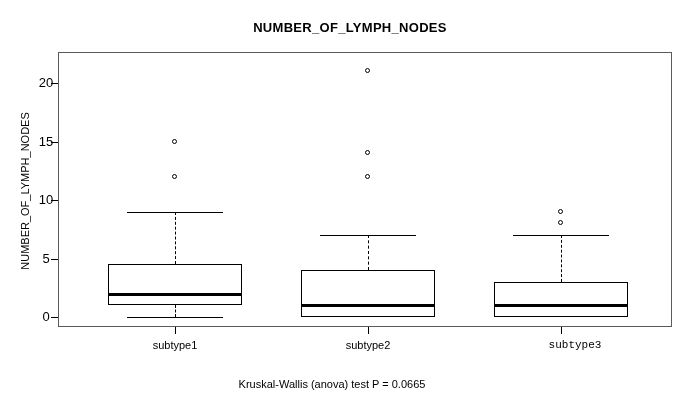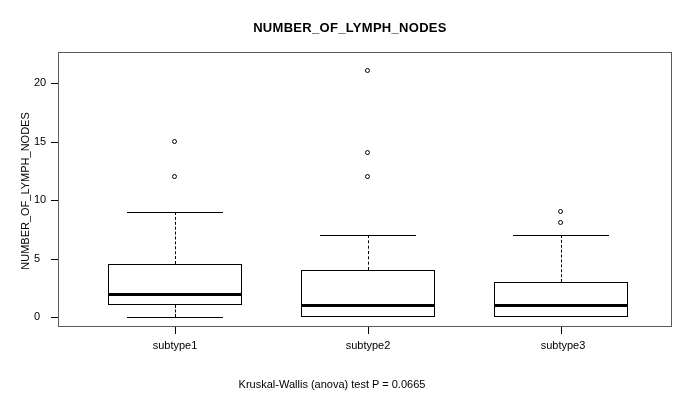--- a/index.html
+++ b/index.html
@@ -57,22 +57,22 @@
     width: 614px;
     height: 275px;
     border: 1px solid #5a5a5a;
     box-sizing: border-box;
     background: #ffffff;
   }
   .ytick-label {
     position: absolute;
     right: 0;
     width: 24px;
-    text-align: left;
-    font-size: 11px;
+    text-align: center;
+    font-size: 13px;
     line-height: 11px;
   }
   .ytick-mark {
     position: absolute;
     left: 51px;
     width: 7px;
     height: 1px;
     background: #000000;
   }
   .ytick-wrap {
@@ -183,18 +183,18 @@
       <div class="outlier-pt" style="left: 558px; top: 208.7px;"></div>
       <div class="outlier-pt" style="left: 558px; top: 220.4px;"></div>
     </div>
 
   <div id="xaxis">
       <div class="xtick-mark" style="left: 175px; top: 327px;"></div>
       <div class="xtick-label" style="left: 95px; top: 338px;"><span>subtype1</span></div>
       <div class="xtick-mark" style="left: 368px; top: 327px;"></div>
       <div class="xtick-label" style="left: 288px; top: 338px;"><span>subtype2</span></div>
       <div class="xtick-mark" style="left: 561px; top: 327px;"></div>
-      <div class="xtick-label" style="left: 483px; top: 338px;"><span>subtype3</span></div>
+      <div class="xtick-label" style="left: 495px; top: 338px; font-family: Liberation Mono, monospace;"><span>subtype3</span></div>
     </div>
 
   <div class="subcaption">Kruskal-Wallis (anova) test P = 0.0665</div>
 
 </div>
 
 </body></html>

